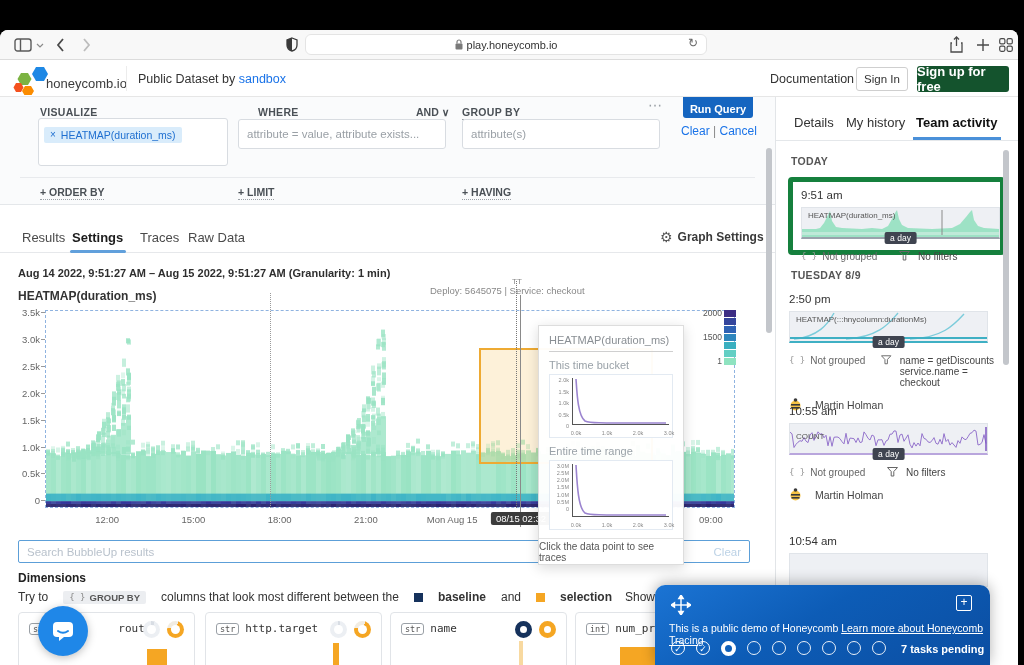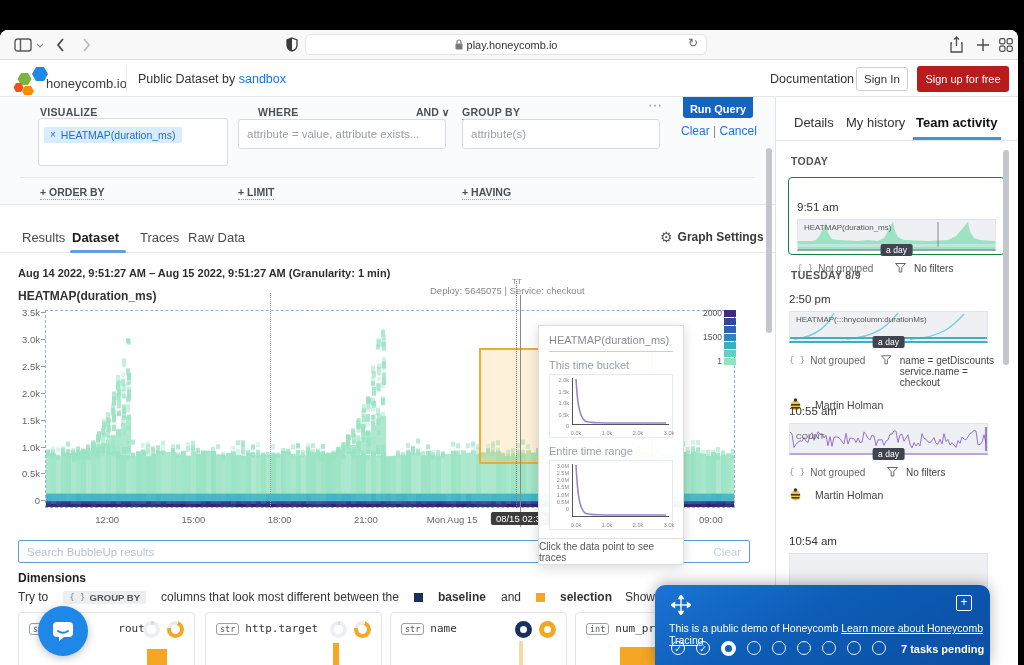--- a/index.html
+++ b/index.html
@@ -15,21 +15,21 @@
 
   
   #appheader { position:absolute; left:0; top:30px; width:100%; height:37px; background:#fff; border-bottom:1px solid #e6e6e6; }
   #brand { position:absolute; left:12px; top:5px; display:flex; align-items:flex-end; }
   #brand-text { font-size:13px; color:#3c3c3c; margin-left:-6px; margin-bottom:4px; }
   #hdr-divider { position:absolute; left:126px; top:6px; width:1px; height:25px; background:#ececec; }
   #dataset { position:absolute; left:138px; top:12px; font-size:12.5px; color:#333; }
   #dataset a { color:#1a73e8; text-decoration:none; }
   #doc-link { position:absolute; left:770px; top:12px; font-size:12.5px; color:#333; }
   #signin-btn { position:absolute; left:856px; top:7px; width:52px; height:24px; border:1px solid #cfcfcf; border-radius:3px; background:#fff; font-size:11.5px; color:#333; display:flex; align-items:center; justify-content:center; }
-  #signup-btn { position:absolute; left:917px; top:6px; width:92px; height:26px; border-radius:3px; background:#b91c1c; color:#fff; font-size:11px; font-weight:normal; display:flex; align-items:center; justify-content:center; }
+  #signup-btn { position:absolute; left:917px; top:6px; width:92px; height:26px; border-radius:3px; background:#14532d; color:#fff; font-size:13px; font-weight:bold; display:flex; align-items:center; justify-content:center; }
 
   
   #qpanel { position:absolute; left:0; top:67px; width:775px; height:108px; background:#fafbfc; border-bottom:1px solid #e4e7ea; }
   .qlabel { position:absolute; font-size:10.5px; font-weight:bold; color:#4a5056; letter-spacing:.3px; border-bottom:1px dotted #9aa0a6; padding-bottom:1px; }
   .qinput { position:absolute; background:#fff; border:1px solid #d8dce1; border-radius:3px; font-size:11.5px; color:#9aa0a6; display:flex; align-items:center; padding:0 8px; }
   #vis-box { position:absolute; left:38px; top:21px; width:190px; height:48px; background:#fff; border:1px solid #d8dce1; border-radius:3px; padding:5px; }
   #vis-chip { display:inline-flex; align-items:center; gap:5px; background:#d9ecfb; border-radius:2px; padding:2px 6px; font-size:10.5px; color:#1f6fd0; }
   #vis-chip .x { font-size:10px; color:#1f6fd0; }
   #and-dd { position:absolute; left:416px; top:9px; font-size:10.5px; font-weight:bold; color:#4a5056; }
   #ellipsis { position:absolute; left:648px; top:0px; font-size:14px; color:#9aa0a6; letter-spacing:1px; }
@@ -114,21 +114,21 @@
   #pending { font-size:11px; font-weight:bold; margin-left:4px; }
 
   
   #sidebar { position:absolute; left:775px; top:67px; width:243px; height:568px; background:#fff; border-left:1px solid #e2e5e8; }
   .sbtab { position:absolute; top:18px; font-size:13px; color:#333; }
   .sbtab.active { font-weight:bold; color:#111; }
   #sb-underline { position:absolute; left:137px; top:40px; width:88px; height:3px; background:#4a90d9; }
   #sb-divider { position:absolute; left:0; top:43px; width:100%; height:1px; background:#e4e7ea; }
   .sb-section { position:absolute; left:15px; font-size:10.5px; font-weight:bold; color:#555; letter-spacing:.3px; }
   .sb-card { position:absolute; left:13px; width:215px; }
-  .sb-card.selected { border:1px solid #15803d; border-radius:4px; padding:23px 8px; left:12px; width:217px; }
+  .sb-card.selected { border:5px solid #15803d; border-radius:4px; padding:7px 8px; left:12px; width:217px; }
   .sb-time { font-size:11.5px; color:#333; margin-bottom:6px; }
   .thumb { position:relative; width:199px; height:32px; background:#eef0f4; border:1px solid #e0e4e9; border-bottom:2px solid #9aa2ac; }
   .thumb-label { position:absolute; left:6px; top:3px; font-size:8px; color:#555; z-index:2; white-space:nowrap; }
   .aday { position:absolute; left:50%; bottom:-7px; transform:translateX(-50%); background:#3f4450; color:#fff; font-size:8.5px; padding:1px 6px; border-radius:2px; z-index:3; }
   .sb-meta { display:flex; margin-top:12px; font-size:10px; color:#666; }
   .sb-meta .gcol { width:98px; display:flex; gap:5px; align-items:flex-start; }
   .sb-meta .fcol { display:flex; gap:8px; align-items:flex-start; color:#444; }
   .braces { font-family:"DejaVu Sans Mono", monospace; color:#999; font-size:9px; }
   .sb-user { display:flex; align-items:center; gap:13px; font-size:10.5px; color:#444; margin-top:10px; }
   .scrollthumb { position:absolute; width:6px; border-radius:3px; background:#c3c6cb; }
@@ -231,21 +231,21 @@
     </div>
 
     <div id="qdivider"></div>
     <span class="qadd" style="left:40px;">+ ORDER BY</span>
     <span class="qadd" style="left:238px;">+ LIMIT</span>
     <span class="qadd" style="left:462px;">+ HAVING</span>
   </div>
 
   <div id="tabsrow">
     <span class="rtab" style="left:22px;">Results</span>
-    <span class="rtab active" style="left:72px;">Dataset</span>
+    <span class="rtab active" style="left:72px;">Settings</span>
     <span class="rtab" style="left:140px;">Traces</span>
     <span class="rtab" style="left:188px;">Raw Data</span>
     <div id="tab-underline"></div>
     <div id="graph-settings">
       <span class="gear">⚙</span>
       <span>Graph Settings</span>
     </div>
   </div>
 
   <div id="timerange">Aug 14 2022, 9:51:27 AM – Aug 15 2022, 9:51:27 AM (Granularity: 1 min)</div>

